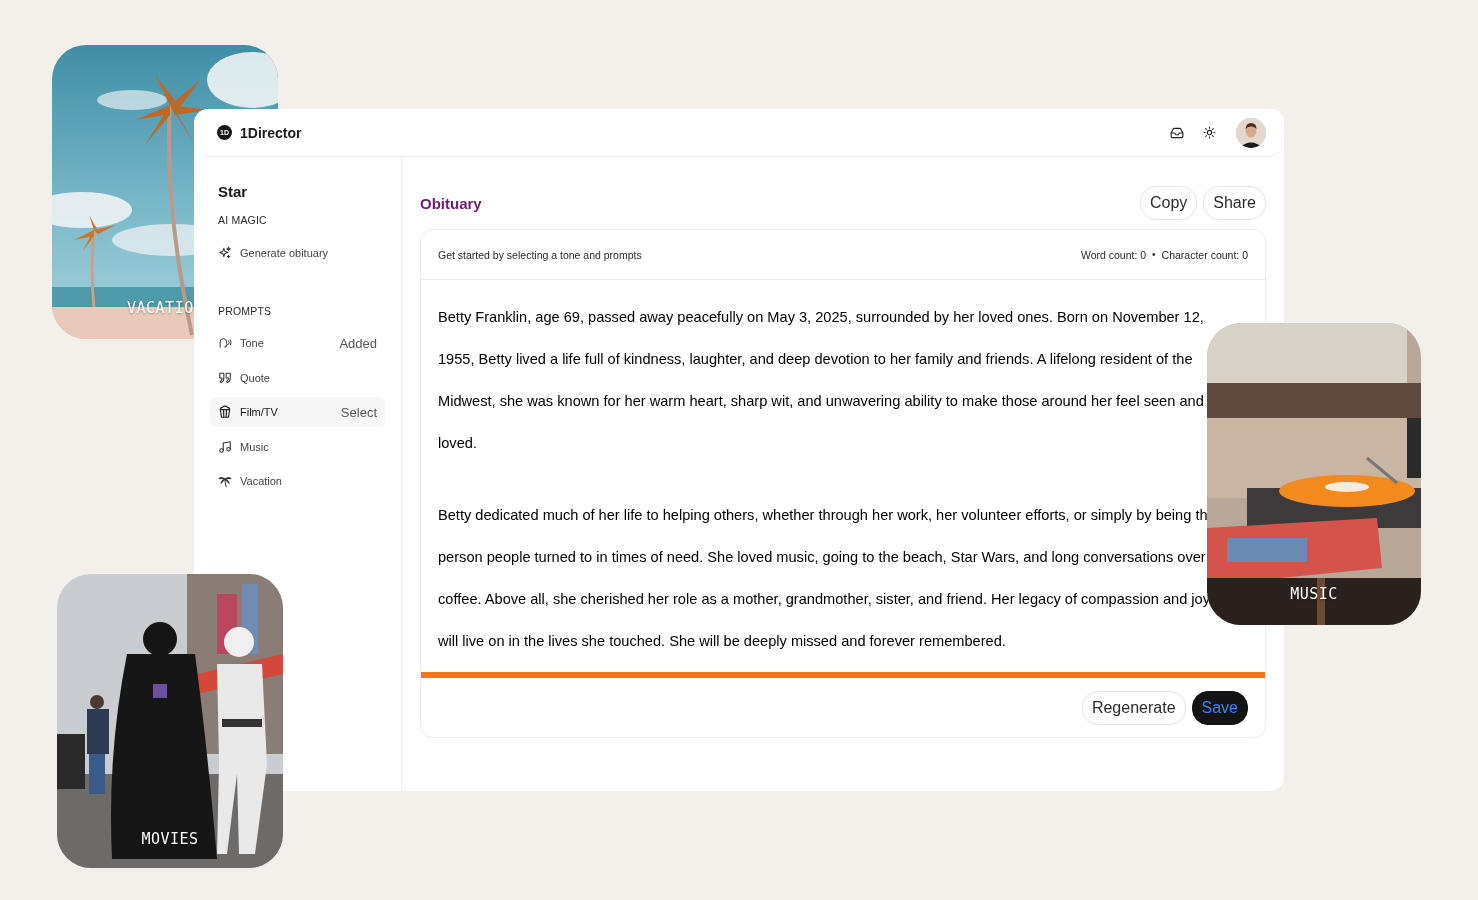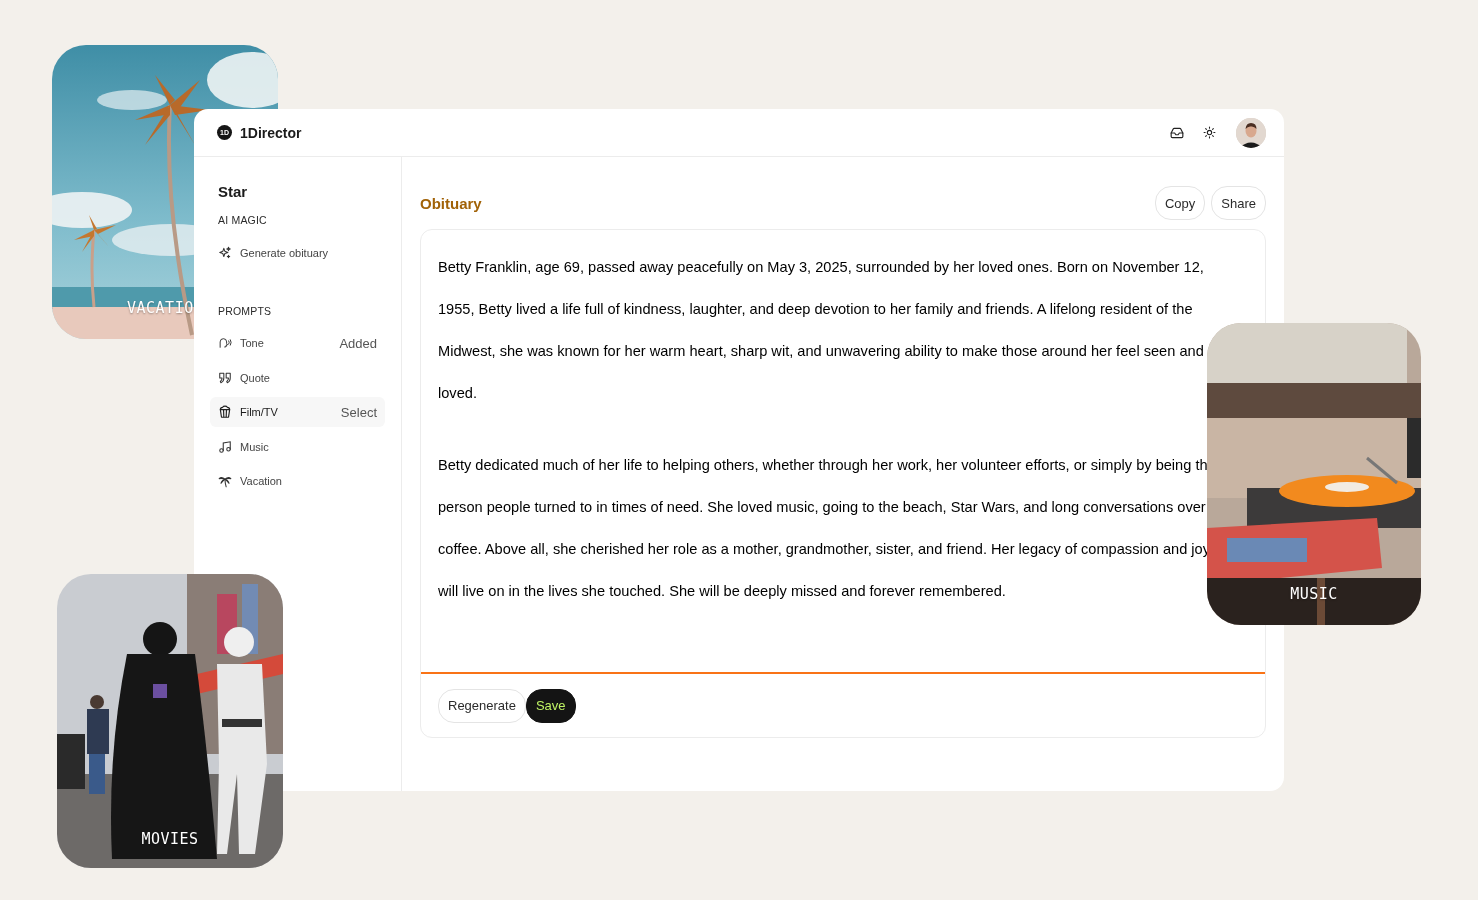--- a/index.html
+++ b/index.html
@@ -47,20 +47,21 @@
       border-radius: 14px;
       z-index: 2;
       overflow: hidden;
     }
     .topbar {
       height: 48px;
       border-bottom: 1px solid #ececec;
       display: flex;
       align-items: center;
       padding: 0 18px 0 23px;
+      border-radius: 16px;
     }
     .brand { display: flex; align-items: center; gap: 8px; }
     .brand-logo {
       width: 15px; height: 15px; border-radius: 50%;
       background: #161616; color: #fff;
       font-size: 7px; font-weight: bold;
       display: flex; align-items: center; justify-content: center;
     }
     .brand-name { font-size: 14px; font-weight: 600; color: #1a1a1a; }
     .topbar-right { margin-left: auto; display: flex; align-items: center; gap: 14px; }
@@ -102,32 +103,32 @@
     .nav-item .nav-icon { width: 14px; height: 14px; margin-right: 8px; display: flex; align-items: center; justify-content: center; }
     .nav-item .nav-label { font-size: 11px; color: #444; }
     .nav-item.active .nav-label { color: #1a1a1a; }
     .nav-item .nav-tag { margin-left: auto; font-size: 13px; color: #555; }
     .generate-item { margin-top: 12px; }
     .prompts-list { margin-top: 11px; }
 
     
     .main { flex: 1; padding: 31px 18px 0 18px; }
     .main-header { display: flex; align-items: center; height: 30px; }
-    .main-title { font-size: 15px; font-weight: 700; color: #a16207; }
+    .main-title { font-size: 15px; font-weight: 700; color: #701a75; }
     .header-actions { margin-left: auto; display: flex; gap: 6px; }
     .pill {
       height: 30px; padding: 16px 9px;
       border: 1px solid #e4e4e4; border-radius: 16px;
       background: #fff;
       font-family: "Liberation Sans", sans-serif;
-      font-size: 13px; color: #2b2b2b;
+      font-size: 16px; color: #2b2b2b;
       display: flex; align-items: center;
       cursor: pointer;
     }
-    .pill.dark { background: #141414; color: #bef264; border-color: #141414; }
+    .pill.dark { background: #141414; color: #3b82f6; border-color: #141414; }
 
     .editor {
       margin-top: 11px;
       border: 1px solid #ececec;
       border-radius: 12px;
       height: 509px;
       display: flex; flex-direction: column;
     }
     .editor-head {
       height: 50px;
@@ -144,23 +145,24 @@
       font-size: 14.6px;
       line-height: 42px;
       color: #000000;
       white-space: nowrap;
       overflow: hidden;
     }
     .editor-body .para { white-space: normal; width: 790px; }
     .editor-body .para + .para { margin-top: 30px; }
     .editor-foot {
       height: 65px;
-      border-top: 2px solid #f97316;
-      display: flex; align-items: center; 
+      border-top: 6px solid #f97316;
+      display: flex; align-items: center; justify-content: flex-end;
       padding: 0 17px;
+      gap: 6px;
     }
   </style>
 </head>
 <body>
 
 <div class="photo-card" id="card-vacation">
   <svg viewBox="0 0 226 294" preserveAspectRatio="none">
     <defs>
       <linearGradient id="sky" x1="0" y1="0" x2="0" y2="1">
         <stop offset="0" stop-color="#3f8ea6"></stop>
@@ -350,20 +352,28 @@
     <main class="main">
       <div class="main-header">
         <div class="main-title">Obituary</div>
         <div class="header-actions">
           <button class="pill">Copy</button>
           <button class="pill">Share</button>
         </div>
       </div>
 
       <div class="editor">
+        <div class="editor-head">
+          <span>Get started by selecting a tone and prompts</span>
+          <span class="counts">
+            <span>Word count: 0</span>
+            <span class="dot">•</span>
+            <span>Character count: 0</span>
+          </span>
+        </div>
         <div class="editor-body">
           <p class="para">Betty Franklin, age 69, passed away peacefully on May 3, 2025, surrounded by her loved ones. Born on November 12, 1955, Betty lived a life full of kindness, laughter, and deep devotion to her family and friends. A lifelong resident of the Midwest, she was known for her warm heart, sharp wit, and unwavering ability to make those around her feel seen and loved.</p>
           <p class="para">Betty dedicated much of her life to helping others, whether through her work, her volunteer efforts, or simply by being the person people turned to in times of need. She loved music, going to the beach, Star Wars, and long conversations over coffee. Above all, she cherished her role as a mother, grandmother, sister, and friend. Her legacy of compassion and joy will live on in the lives she touched. She will be deeply missed and forever remembered.</p>
         </div>
         <div class="editor-foot">
           <button class="pill">Regenerate</button>
           <button class="pill dark">Save</button>
         </div>
       </div>
     </main>

